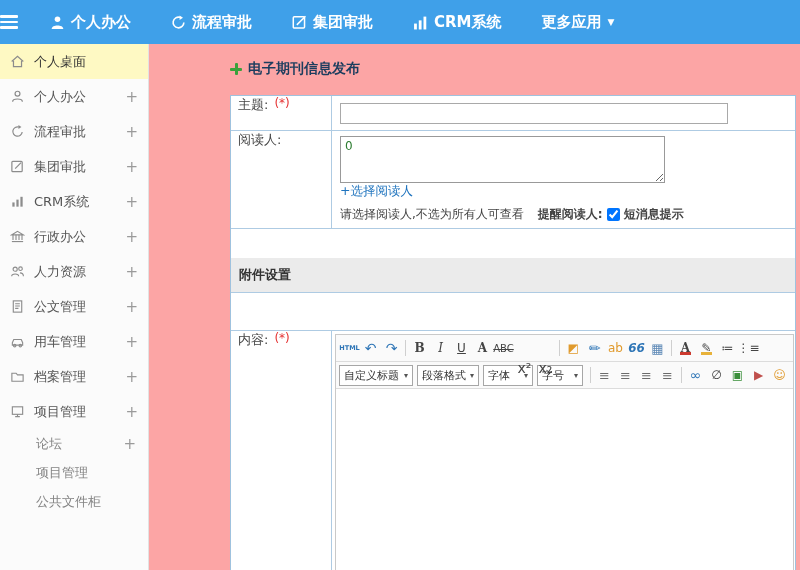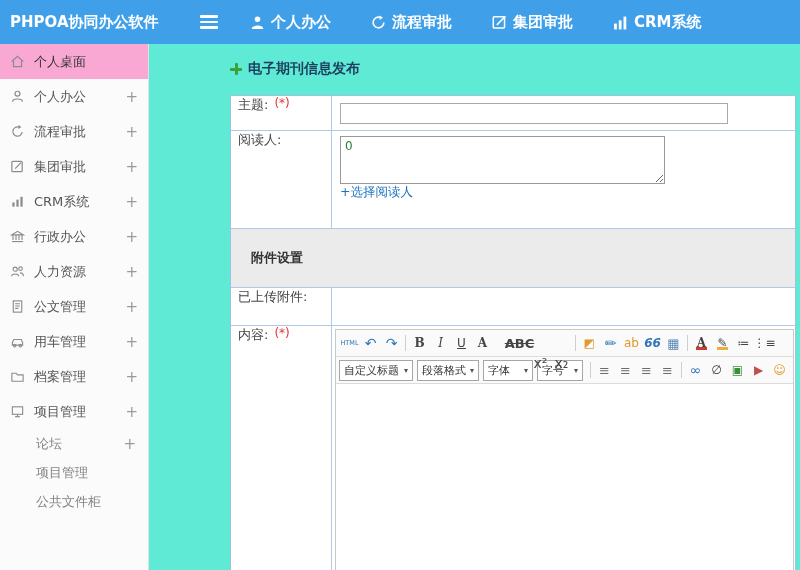--- a/index.html
+++ b/index.html
@@ -15,86 +15,85 @@
   .nav-item { display:flex; align-items:center; gap:6px; font-size:15px; font-weight:bold; cursor:pointer; }
   .nicon { width:15px; height:15px; }
   .caret { font-size:9px; }
 
   
   .layout { display:flex; height:526px; }
 
   
   .sidebar { width:149px; min-width:149px; background:#FBFBFB; border-right:1px solid #E2E2E2; overflow:hidden; }
   .side-item { height:35px; display:flex; align-items:center; padding:0 10px; color:#555; cursor:pointer; }
-  .side-item.active { background:#f9a8d4; color:#333; }
+  .side-item.active { background:#fef9c3; color:#333; }
   .sicon { width:15px; height:15px; margin-right:9px; color:#8C8C8C; flex:none; }
   .slabel { flex:1; font-size:13px; }
   .stoggle { color:#9a9a9a; font-size:15px; }
   .side-sub { height:29px; display:flex; align-items:center; padding:0 12px 0 36px; color:#848484; font-size:12.5px; cursor:pointer; }
 
   
-  .main { flex:1; background:#5eead4; padding:14px 0 0 81px; }
+  .main { flex:1; background:#fca5a5; padding:14px 0 0 81px; }
   .title-row { display:flex; align-items:center; margin-bottom:15px; height:22px; }
   .plus-ico { position:relative; width:12px; height:12px; margin-right:6px; display:inline-block; }
   .plus-ico::before { content:""; position:absolute; left:4.5px; top:0; width:3px; height:12px; background:#3BA13B; border-radius:1px; }
   .plus-ico::after  { content:""; position:absolute; top:4.5px; left:0; width:12px; height:3px; background:#3BA13B; border-radius:1px; }
   .page-title { font-size:14px; font-weight:bold; color:#1C3D5E; }
 
   
   .form { width:566px; border:1px solid #9FC2DE; background:#fff; }
   .row { display:flex; border-bottom:1px solid #AECBE3; }
   .row:last-child { border-bottom:none; }
   .lab { width:101px; min-width:101px; border-right:1px solid #AECBE3; display:flex; align-items:flex-start; padding:0 7px; color:#444; font-size:13px; gap:6px; }
   .req { color:#E53333; font-size:12px; }
   .val { flex:1; padding:5px 8px; display:flex; flex-direction:column; justify-content:flex-start; }
   .h-subject { height:35px; } .h-subject .val { justify-content:center; }
   .h-readers { height:98px; }
   .h-uploaded { height:38px; }
   .h-op { height:40px; } .h-op .val { justify-content:center; }
   .h-content { height:330px; }
-  .section-cell { background:#EBEBEB; width:100%; padding:20px; font-weight:bold; color:#333; font-size:13px; }
+  .section-cell { background:#EBEBEB; width:100%; padding:8px; font-weight:bold; color:#333; font-size:13px;margin-top:29px; }
   .subject-input { width:388px; height:21px; border:1px solid #A9A9A9; padding:2px 5px; font-size:13px; outline:none; }
   .readers-ta { width:325px; height:48px; border:1px solid #999; font-size:12px; color:#2E7D32; padding:2px 4px; font-family:inherit; }
   .lnk { color:#1E73BE; font-size:12.5px; text-decoration:none; cursor:pointer; margin-top:0; width:max-content; }
   .hint { display:flex; align-items:center; gap:4px; font-size:12px; color:#444; margin-top:6px; }
   .hint .bold { font-weight:bold; }
   .hint .sp { margin-left:10px; }
   .sms-cb { width:13px; height:13px; cursor:pointer; }
 
   
   .val-editor { padding:3px; }
   .editor { border:1px solid #C9C9C9; background:#fff; width:100%; }
   .tbrow { display:flex; align-items:center; background:#FAFAFA; border-bottom:1px solid #DCDCDC; padding:2px 3px; height:27px; }
   .tb { width:21px; min-width:21px; height:20px; display:inline-flex; align-items:center; justify-content:center;
         font-size:12px; color:#444; cursor:pointer; border:1px solid transparent; border-radius:2px; position:relative; }
   .sep { width:1px; height:16px; background:#CFCFCF; margin:0 3px; flex:none; }
-  .tb.html { font-size:6.5px; font-weight:normal; color:#2E75B6; letter-spacing:0; }
+  .tb.html { font-size:6.5px; font-weight:bold; color:#2E75B6; letter-spacing:0; }
   .tb.blue { color:#2E75B6; font-size:14px; }
   .tb.b { font-weight:bold; font-family:"DejaVu Serif","Liberation Serif",serif; }
   .tb.i { font-style:italic; font-family:"DejaVu Serif","Liberation Serif",serif; }
   .tb.u { text-decoration:underline; }
-  .tb.abc { font-size:13px; font-weight:bold; text-decoration:line-through;margin-left:16px; }
+  .tb.abc { font-size:10px; font-weight:normal; text-decoration:line-through; }
   .tb.sm { font-size:14px;margin-top:40px; }
   .tb.quote { color:#2E75B6; font-weight:bold; font-style:italic; font-size:12px; }
   .tb.grid { color:#5B87B5; font-size:13px; }
   .tb.g { color:#3A8F3A; } .tb.r { color:#C0504D; } .tb.o { color:#E09A2D; }
   .bar-red::after { content:""; position:absolute; left:4px; right:4px; bottom:2px; height:3px; background:#CC3A2F; }
   .bar-yel::after { content:""; position:absolute; left:4px; right:4px; bottom:2px; height:3px; background:#E8B23A; }
   .dd { height:21px; border:1px solid #A6A6A6; background:#fff; display:inline-flex; align-items:center;
         justify-content:space-between; padding:0 4px; font-size:11px; color:#333; margin-right:4px; cursor:pointer; }
   .dd .caret2 { font-size:8px; color:#555; margin-left:3px; }
   .w1{width:74px} .w2{width:62px} .w3{width:50px} .w4{width:46px}
   .align-ico { color:#6b6b6b; font-size:13px; }
   .edit-area { height:260px; background:#fff; cursor:text; }
 </style>
 </head>
 <body>
 
 <div class="header">
-  <div class="app-title">PHPOA协同办公软件</div>
   <div class="burger">
       <i></i>
       <i></i>
       <i></i>
     </div>
   <div class="topnav">
     <div class="nav-item">
       <svg class="nicon" viewBox="0 0 14 14">
           <circle cx="7" cy="4" r="2.6" fill="#fff"></circle>
           <path d="M1.6 13 C1.6 8.8 12.4 8.8 12.4 13 Z" fill="#fff"></path>
@@ -115,20 +114,24 @@
         </svg>
       <span>集团审批</span>
     </div>
     <div class="nav-item">
       <svg class="nicon" viewBox="0 0 14 14" fill="#fff">
           <rect x="1" y="8" width="2.6" height="5.5"></rect>
           <rect x="5.4" y="5" width="2.6" height="8.5"></rect>
           <rect x="9.8" y="1.5" width="2.6" height="12"></rect>
         </svg>
       <span>CRM系统</span>
+    </div>
+    <div class="nav-item">
+      <span>更多应用</span>
+      <span class="caret">▼</span>
     </div>
   </div>
 </div>
 
 <div class="layout">
 
 <div class="sidebar">
   <div class="side-item active">
     <svg class="sicon" viewBox="0 0 16 16" fill="none" stroke="currentColor" stroke-width="1.3">
           <path d="M1.8 8 L8 2.4 L14.2 8"></path>
@@ -253,31 +256,34 @@
       </div>
     </div>
 
     <div class="row h-readers">
       <div class="lab">
         <span>阅读人:</span>
       </div>
       <div class="val">
         <textarea class="readers-ta" style="">0</textarea>
         <a class="lnk">+选择阅读人</a>
+        <div class="hint">
+          <span>请选择阅读人,不选为所有人可查看</span>
+          <span class="bold sp">提醒阅读人:</span>
+          <input type="checkbox" class="sms-cb" checked="checked" style="">
+          <span class="bold">短消息提示</span>
+        </div>
       </div>
     </div>
 
     <div class="row">
       <div class="section-cell">附件设置</div>
     </div>
 
     <div class="row h-uploaded">
-      <div class="lab">
-        <span>已上传附件:</span>
-      </div>
       <div class="val"></div>
     </div>
 
 
     <div class="row h-content">
       <div class="lab">
         <span>内容:</span>
         <span class="req">(*)</span>
       </div>
       <div class="val val-editor">

